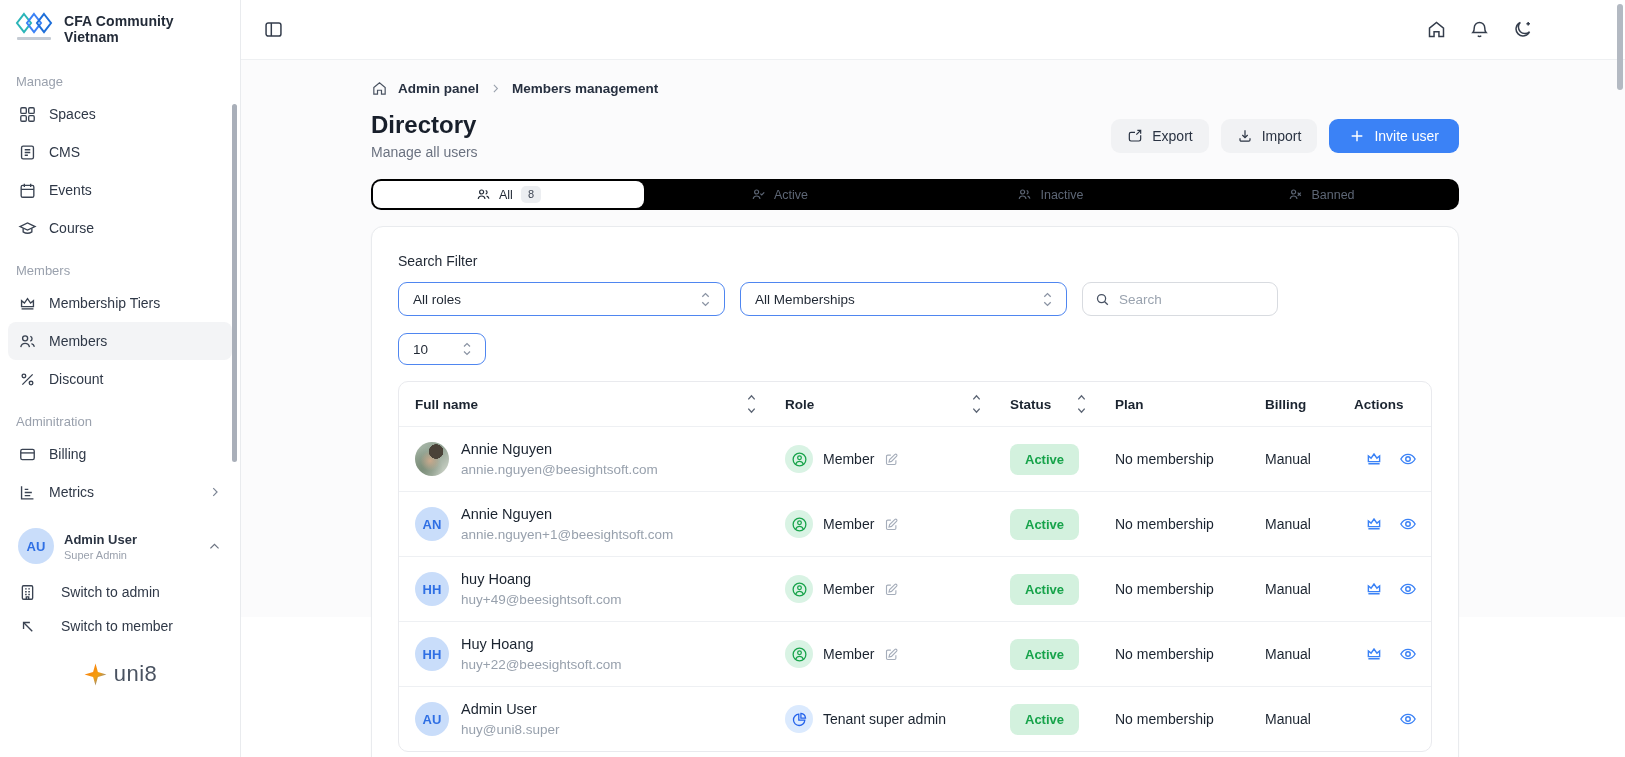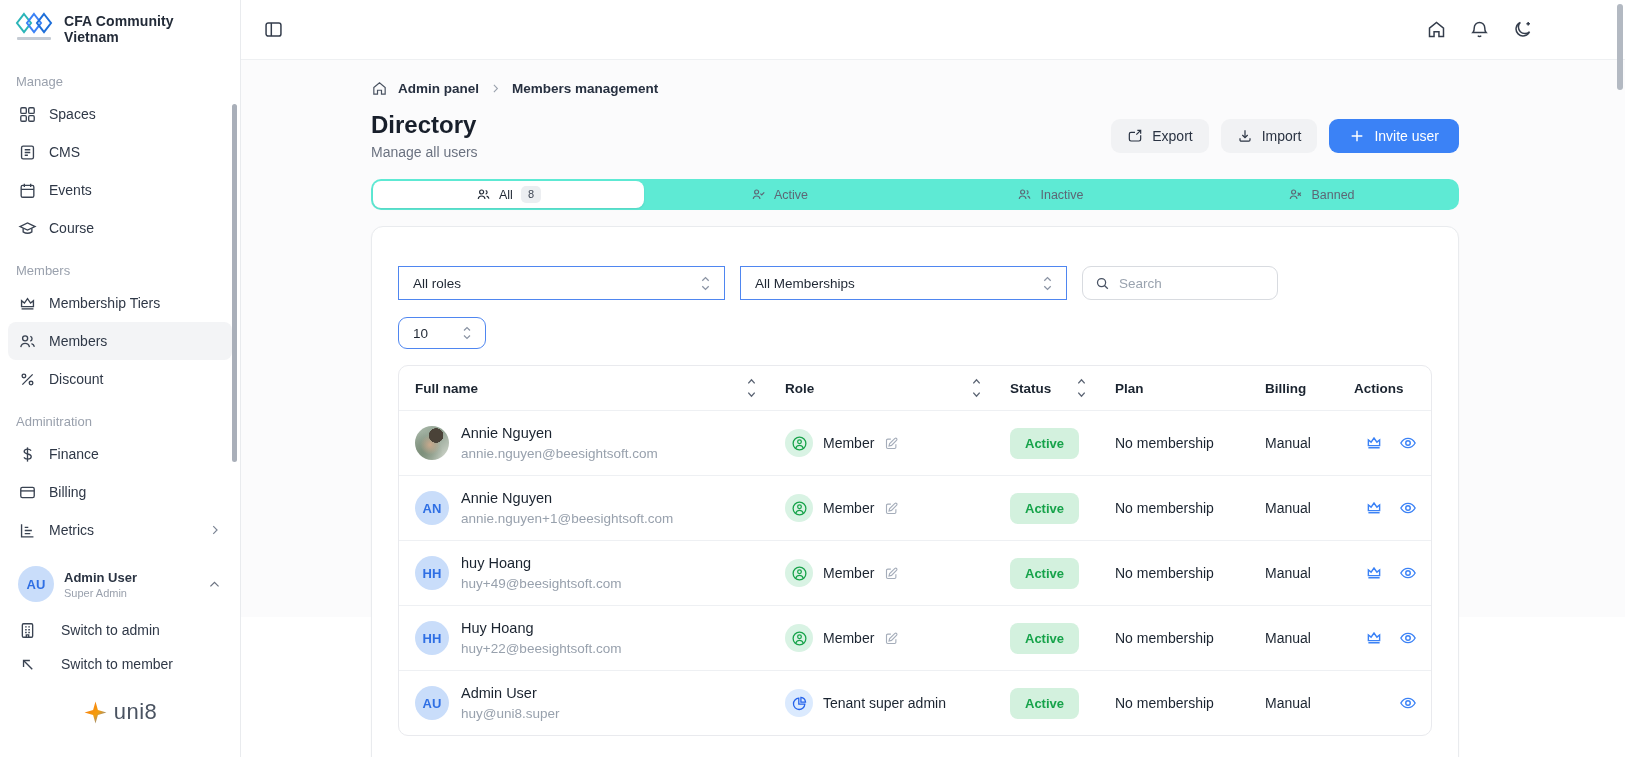--- a/index.html
+++ b/index.html
@@ -44,30 +44,30 @@
 
   .header-row { display:flex; align-items:center; justify-content:space-between; margin-top:14px; }
   .page-title { font-size:24px; font-weight:700; color:#181f2b; }
   .page-subtitle { font-size:14px; color:#6b7280; margin-top:5px; }
   .header-actions { display:flex; align-items:center; gap:12px; }
   .btn { display:flex; align-items:center; gap:9px; height:34px; padding:0 16px; border-radius:9px; font-size:14px; font-weight:500; border:none; cursor:pointer; font-family:inherit; }
   .btn-soft { background:#f1f2f4; color:#2a3342; }
   .btn-primary { background:#3b82f6; color:#fff; padding:0 20px; }
   .btn svg { width:16px; height:16px; }
 
-  .tabs { display:grid; grid-template-columns:repeat(4,1fr); background:#5eead4; border-radius:10px; margin-top:19px; height:31px; padding:2px; }
+  .tabs { display:grid; grid-template-columns:repeat(4,1fr); background:#000000; border-radius:10px; margin-top:19px; height:31px; padding:2px; }
   .tab { display:flex; align-items:center; justify-content:center; gap:8px; font-size:12.5px; color:#5d6675; border-radius:8px; cursor:pointer; }
   .tab svg { width:15px; height:15px; }
   .tab.active { background:#fff; color:#1f2733; font-weight:500; box-shadow:0 1px 2px rgba(16,24,40,.1); }
   .tab-badge { background:#eceef1; border-radius:5px; font-size:11px; color:#3f4654; padding:2px 7px; line-height:1.2; }
 
   .card { background:#fff; border:1px solid #e9ebee; border-radius:12px; margin-top:16px; padding:26px; height:560px; box-shadow:0 1px 2px rgba(16,24,40,.04); }
   .filter-title { font-size:14px; color:#1f2733; }
   .filter-row { display:flex; gap:15px; margin-top:13px; }
-  .select { display:flex; align-items:center; justify-content:space-between; width:327px; height:34px; border:1.4px solid #4f86f0; border-radius:0; padding:0 12px 0 14px; font-size:13.5px; color:#1f2733; background:#fff; cursor:pointer; }
+  .select { display:flex; align-items:center; justify-content:space-between; width:327px; height:34px; border:1.4px solid #4f86f0; border-radius:9px; padding:0 12px 0 14px; font-size:13.5px; color:#1f2733; background:#fff; cursor:pointer; }
   .select .updown { color:#8a93a3; }
   .search-box { display:flex; align-items:center; gap:9px; width:196px; height:34px; border:1px solid #d8dbe0; border-radius:9px; padding:0 12px; background:#fff; }
   .search-box svg { width:15px; height:15px; color:#485263; }
   .search-box input { border:none; outline:none; width:130px; font-size:13.5px; font-family:inherit; color:#1f2733; background:transparent; }
   .search-box input::placeholder { color:#9aa3af; }
   .pagesize { display:flex; align-items:center; justify-content:space-between; width:88px; height:32px; border:1.4px solid #4f86f0; border-radius:9px; padding:0 12px 0 14px; font-size:13.5px; color:#1f2733; margin-top:17px; cursor:pointer; }
 
   .table { border:1px solid #e9eaee; border-radius:10px; margin-top:16px; overflow:hidden; background:#fff; }
   .thead, .trow { display:grid; grid-template-columns:370px 225px 105px 150px 85px 1fr; align-items:center; }
   .thead { height:44px; font-size:13.5px; font-weight:700; color:#1b2430; }
@@ -168,27 +168,20 @@
         <path d="M18.5 5.5 5.5 18.5"></path>
         <circle cx="7.5" cy="7.5" r="2.3"></circle>
         <circle cx="16.5" cy="16.5" r="2.3"></circle>
       </svg>
     <span>Discount</span>
   </div>
 
   <div class="side-section-label">Adminitration</div>
   <div class="side-item">
     <svg class="side-ic" viewBox="0 0 24 24" fill="none" stroke="currentColor" stroke-width="1.7">
-        <path d="M12 3v18"></path>
-        <path d="M16.5 7.2c-.9-1.4-2.4-2-4.5-2-2.4 0-4.2 1.2-4.2 3.1 0 4.2 8.9 2 8.9 6.3 0 1.9-2 3.2-4.7 3.2-2.1 0-3.6-.7-4.5-2.1"></path>
-      </svg>
-    <span>Finance</span>
-  </div>
-  <div class="side-item">
-    <svg class="side-ic" viewBox="0 0 24 24" fill="none" stroke="currentColor" stroke-width="1.7">
         <rect x="3.5" y="5.5" width="17" height="13" rx="2"></rect>
         <path d="M3.5 10h17"></path>
       </svg>
     <span>Billing</span>
   </div>
   <div class="side-item">
     <svg class="side-ic" viewBox="0 0 24 24" fill="none" stroke="currentColor" stroke-width="1.7">
         <path d="M4.5 4v16h15"></path>
         <path d="M8.5 16h7M8.5 12h9M8.5 8h4.5"></path>
       </svg>
@@ -335,20 +328,21 @@
         <svg viewBox="0 0 24 24" fill="none" stroke="currentColor" stroke-width="1.9">
             <circle cx="9" cy="8" r="3.2"></circle>
             <path d="M3.5 19c.7-3 2.9-4.6 5.5-4.6S13.8 16 14.5 19"></path>
             <path d="m15.5 9 5 5M20.5 9l-5 5"></path>
           </svg>
         <span>Banned</span>
       </div>
     </div>
 
     <div class="card">
+      <div class="filter-title">Search Filter</div>
       <div class="filter-row">
         <div class="select">
           <span>All roles</span>
           <svg class="updown" width="13" height="15" viewBox="0 0 24 28" fill="none" stroke="currentColor" stroke-width="2.4">
               <path d="m6 9 6-6 6 6"></path>
               <path d="m6 19 6 6 6-6"></path>
             </svg>
         </div>
         <div class="select">
           <span>All Memberships</span>

